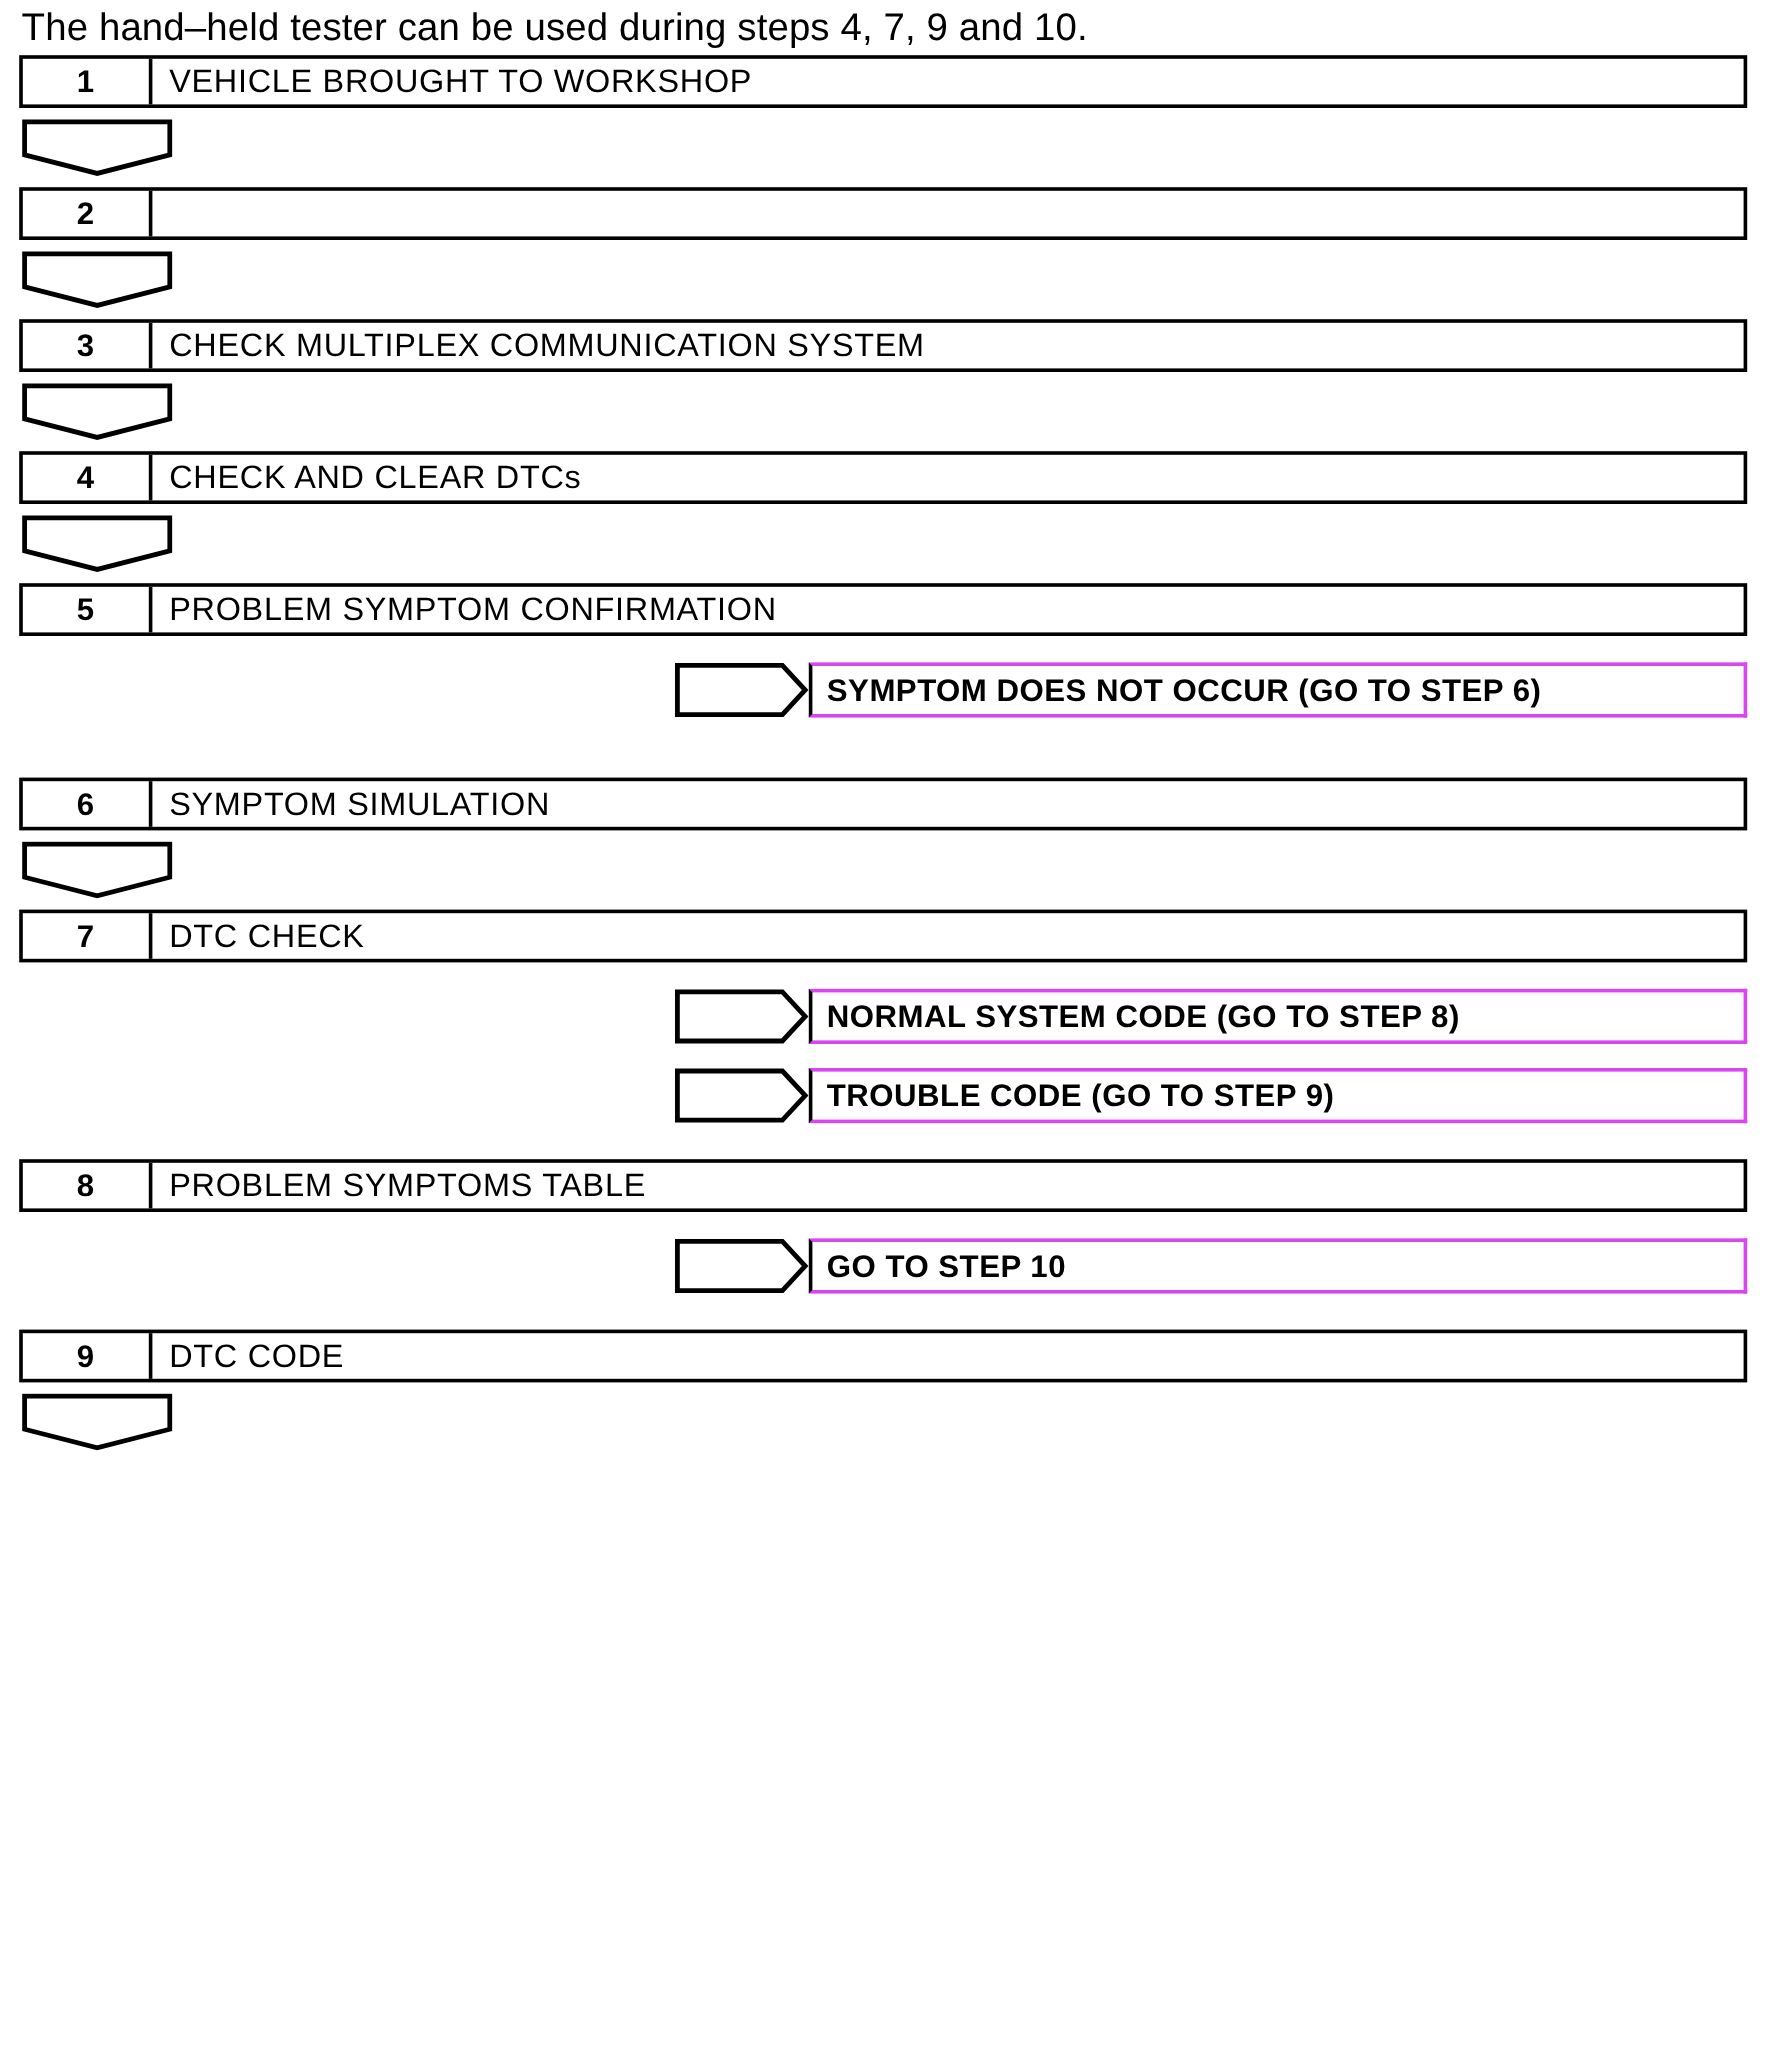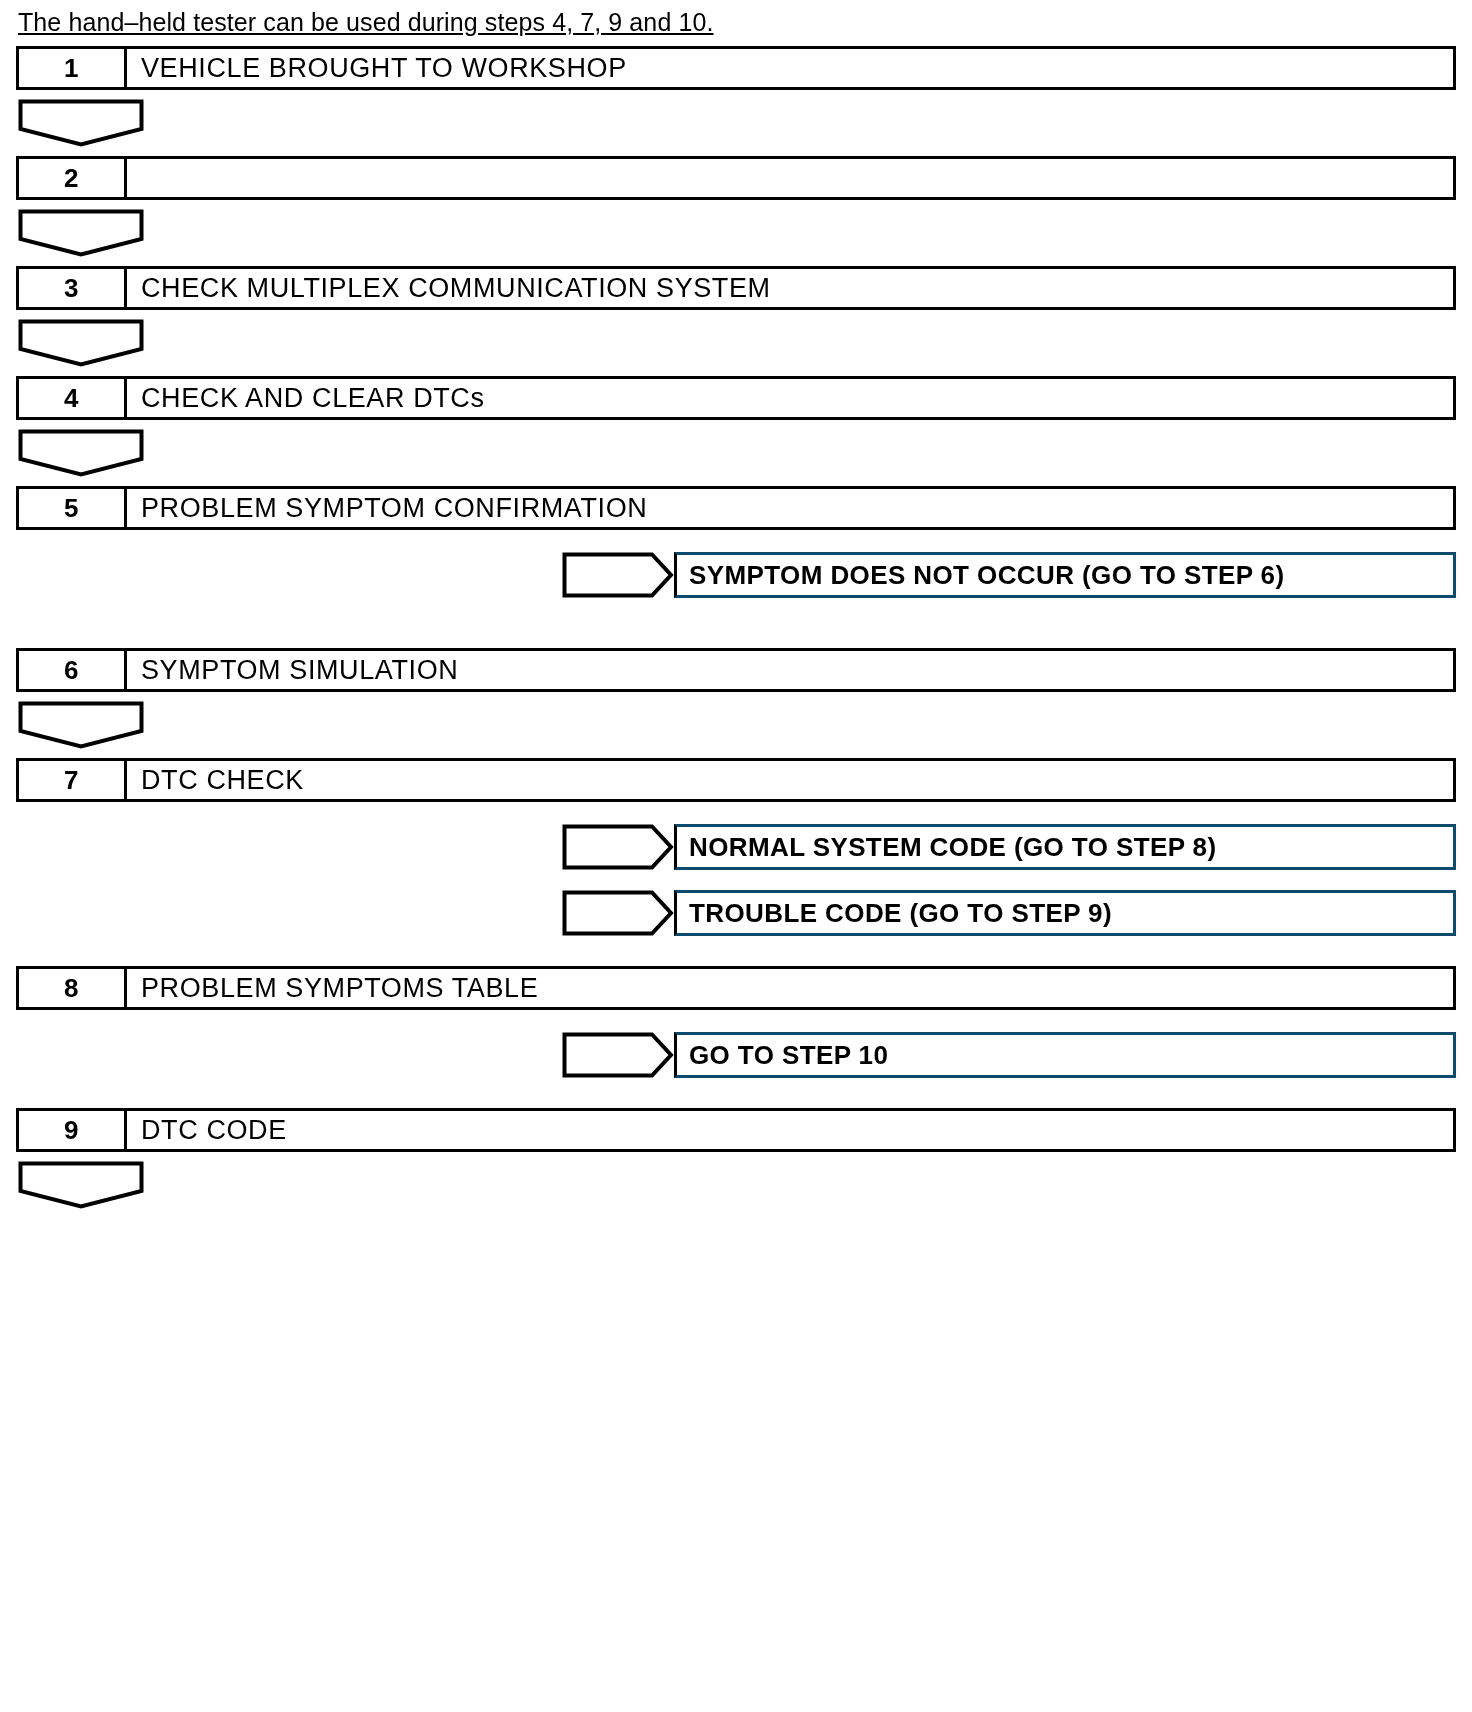--- a/index.html
+++ b/index.html
@@ -16,26 +16,25 @@
     overflow: hidden;
   }
   .page {
     position: relative;
     width: 1472px;
     height: 1712px;
     box-sizing: border-box;
     padding: 0 16px;
   }
   .intro-note {
-    font-size: 25px;
+    font-size: 32px;
     line-height: 32px;
     padding: 6px 0 8px 2px;
     letter-spacing: 0.1px;
     font-weight: 400;
-    text-decoration: underline;
   }
 
   
   .step-bar {
     position: relative;
     box-sizing: border-box;
     height: 44px;
     border: 3px solid #000;
     display: flex;
     align-items: stretch;
@@ -87,21 +86,21 @@
   .right-arrow {
     width: 112px;
     height: 46px;
     flex: 0 0 auto;
   }
   .right-arrow svg { display: block; }
   .branch-label {
     box-sizing: border-box;
     flex: 1 1 auto;
     height: 46px;
-    border: 3px solid #0c4a6e;
+    border: 3px solid #d946ef;
     border-left: 3px solid #000;
     display: flex;
     align-items: center;
     padding-left: 12px;
     font-size: 26px;
     font-weight: bold;
     letter-spacing: 0.4px;
     white-space: nowrap;
     background: #fff;
   }

